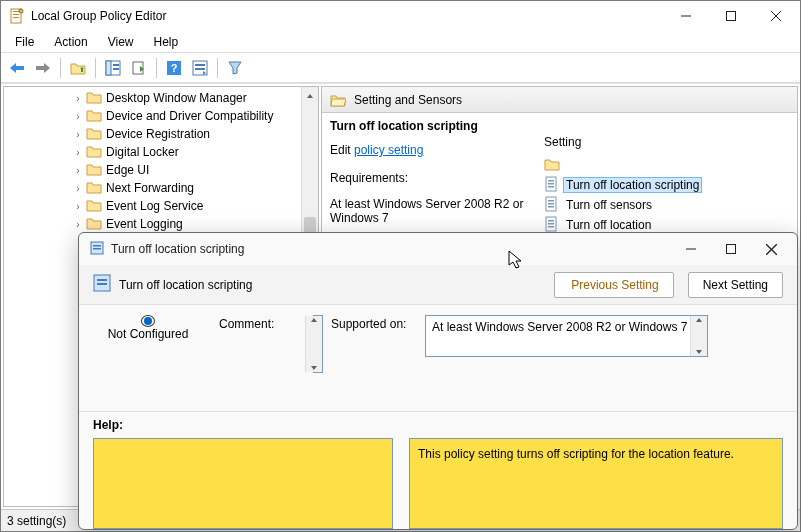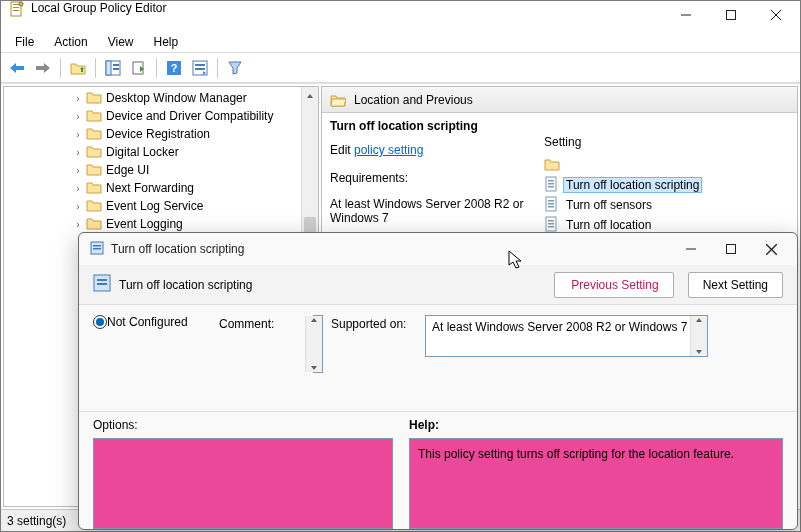--- a/index.html
+++ b/index.html
@@ -1,21 +1,21 @@
 <!DOCTYPE html>
 <html><head>
 <meta charset="utf-8">
 <style>
   * { box-sizing: border-box; }
   html, body { margin:0; padding:0; font-family: "Segoe UI", Tahoma, sans-serif; font-size:12px; color:#000; }
   body { width:801px; height:532px; overflow:hidden; position:relative; }
 
   .main-window { width:801px; height:532px; border:1px solid #7a7a7a; background:#fff; display:flex; flex-direction:column; }
 
-  .titlebar { height:30px; display:flex; align-items:flex-start; padding:0 2px 0 8px; }
+  .titlebar { height:30px; display:flex; align-items:center; padding:0 2px 0 8px; }
   .titlebar .tb-icon { width:16px; height:16px; margin-right:6px; }
   .titlebar .tb-title { flex:1; font-size:12px; }
   .win-controls { display:flex; }
   .win-btn { width:45px; height:28px; display:flex; align-items:center; justify-content:center; }
   .win-btn svg { stroke:#222; }
 
   .menubar { height:22px; display:flex; align-items:center; padding:0 4px; border-bottom:1px solid #dcdcdc; }
   .menubar .menu-item { padding:2px 10px; }
 
   .toolbar { height:30px; display:flex; align-items:center; padding:0 4px; gap:2px; border-bottom:1px solid #dcdcdc; }
@@ -50,36 +50,36 @@
 
   .statusbar { height:22px; border-top:1px solid #c8c8c8; background:#f0f0f0; display:flex; align-items:center; padding:0 6px; }
 
   
   .dialog { position:absolute; left:78px; top:232px; width:720px; height:298px; background:#f9f9f9; border:1px solid #6a6a6a; box-shadow:0 6px 24px rgba(0,0,0,0.25); border-radius:6px; overflow:hidden; display:flex; flex-direction:column; }
   .dlg-titlebar { height:32px; display:flex; align-items:center; padding:0 6px 0 10px; }
   .dlg-titlebar .tb-title { flex:1; font-size:12px; color:#222; }
   .dlg-header { display:flex; align-items:center; padding:6px 14px; gap:8px; border-bottom:1px solid #e0e0e0; background:#f3f3f3; height:40px; }
   .dlg-header .left { display:flex; align-items:center; gap:8px; flex:1; }
   .dlg-btn { height:26px; padding:0 14px; border:1px solid #adadad; background:#fff; font-size:12px; border-radius:2px; margin-left:6px; }
-  .dlg-btn.disabled { color:#be185d;padding-left:16px; }
+  .dlg-btn.disabled { color:#a16207;padding-left:16px; }
   .dlg-body { flex:1; display:flex; padding:10px 14px 4px 14px; gap:16px; }
   .dlg-col-left { width:110px; }
-  .radio-row { display:flex; height:26px; }
+  .radio-row { display:flex; align-items:center; height:26px;flex-direction:column; }
   .radio { width:14px; height:14px; border:1px solid #333; border-radius:50%; display:flex; align-items:center; justify-content:center; }
   .radio.checked::after { content:""; width:8px; height:8px; border-radius:50%; background:#0067c0; }
   .dlg-col-right { flex:1; display:flex; flex-direction:row; gap:8px; }
   .field-row { display:flex; align-items:flex-start; gap:8px; }
   .field-label { width:86px; text-align:left; padding-top:2px; }
   .field-box { flex:1; border:1px solid #7a9ab8; background:#fff; position:relative; }
   .field-vscroll { position:absolute; right:0; top:0; bottom:0; width:17px; background:#f0f0f0; border-left:1px solid #dcdcdc; display:flex; flex-direction:column; justify-content:space-between; align-items:center; }
   .opts-row { display:flex; padding:6px 14px 0 14px; gap:16px; border-top:1px solid #e0e0e0; }
   .opts-left { width:300px; }
   .help-col { flex:1;font-weight:bold; }
   .panels { display:flex; padding:6px 14px 0 14px; gap:16px; border-top:none; flex:1; }
-  .panel-box { flex:1; border:1px solid #7a9ab8; background:#ec4899; padding:8px; font-size:12px; overflow:hidden; }
+  .panel-box { flex:1; border:1px solid #7a9ab8; background:#fde047; padding:8px; font-size:12px; overflow:hidden; }
   .panel-box.narrow { flex:0 0 300px; }
 
   .folder-svg { width:16px; height:14px; flex-shrink:0; }
   .folder-svg.open path.tab { fill:#ffe49c; }
   .cursor { position:absolute; left:508px; top:250px; pointer-events:none; }
 </style>
 </head>
 <body>
 
 <div class="main-window">
@@ -254,21 +254,21 @@
           </div>
       </div>
     </div>
 
     <div class="right-pane">
       <div class="path-header">
         <svg class="folder-svg open" viewBox="0 0 16 14">
             <path class="tab" d="M1 3h5l1 2h8v8H1z" fill="#ffe49c" stroke="#c7a24a"></path>
             <path d="M2 6h14l-2 7H1z" fill="#fff3c8" stroke="#c7a24a"></path>
           </svg>
-        <span class="title">Location and Previous</span>
+        <span class="title">Setting and Sensors</span>
       </div>
       <div class="right-body">
         <div class="right-left">
           <div class="setting-title">Turn off location scripting</div>
           <div class="edit-line">
             <span>Edit </span><a href="#" class="link">policy setting</a>
           </div>
           <div class="reqs-label">Requirements:</div>
           <div>At least Windows Server 2008 R2 or Windows 7</div>
         </div>
@@ -392,21 +392,20 @@
             <svg width="8" height="8">
                 <path d="M4 6L1 2h6z" fill="#606060"></path>
               </svg>
           </div>
         </div>
       </div>
     </div>
   </div>
 
   <div class="opts-row">
-    <div class="opts-left">Options:</div>
     <div class="help-col">Help:</div>
   </div>
   <div class="panels">
     <div class="panel-box narrow"></div>
     <div class="panel-box">
       <span>This policy setting turns off scripting for the location feature.</span>
     </div>
   </div>
 </div>
 

